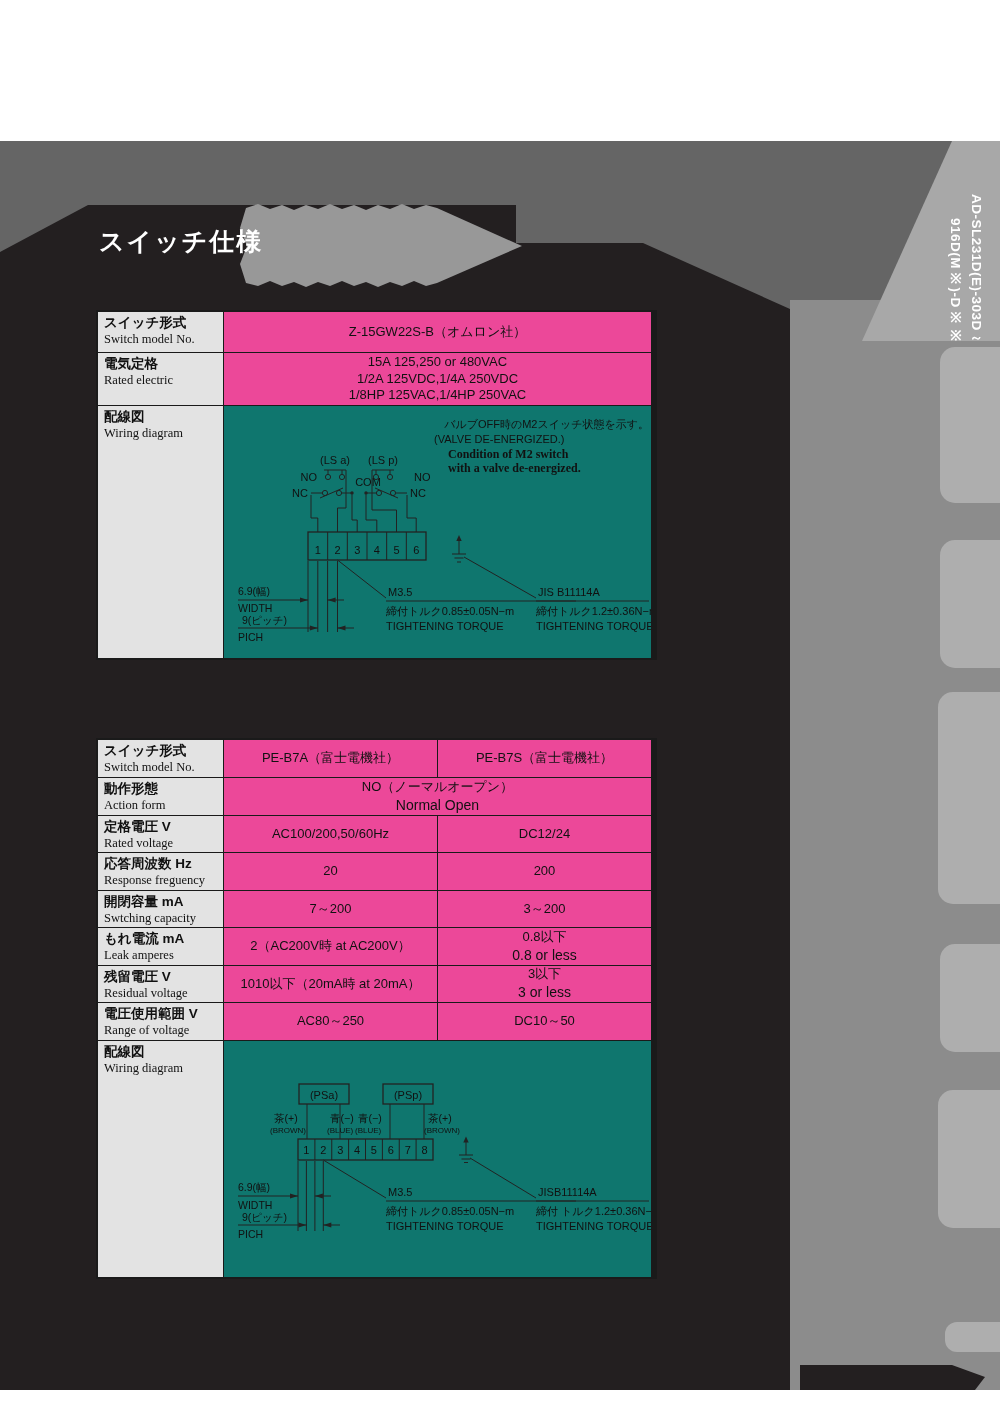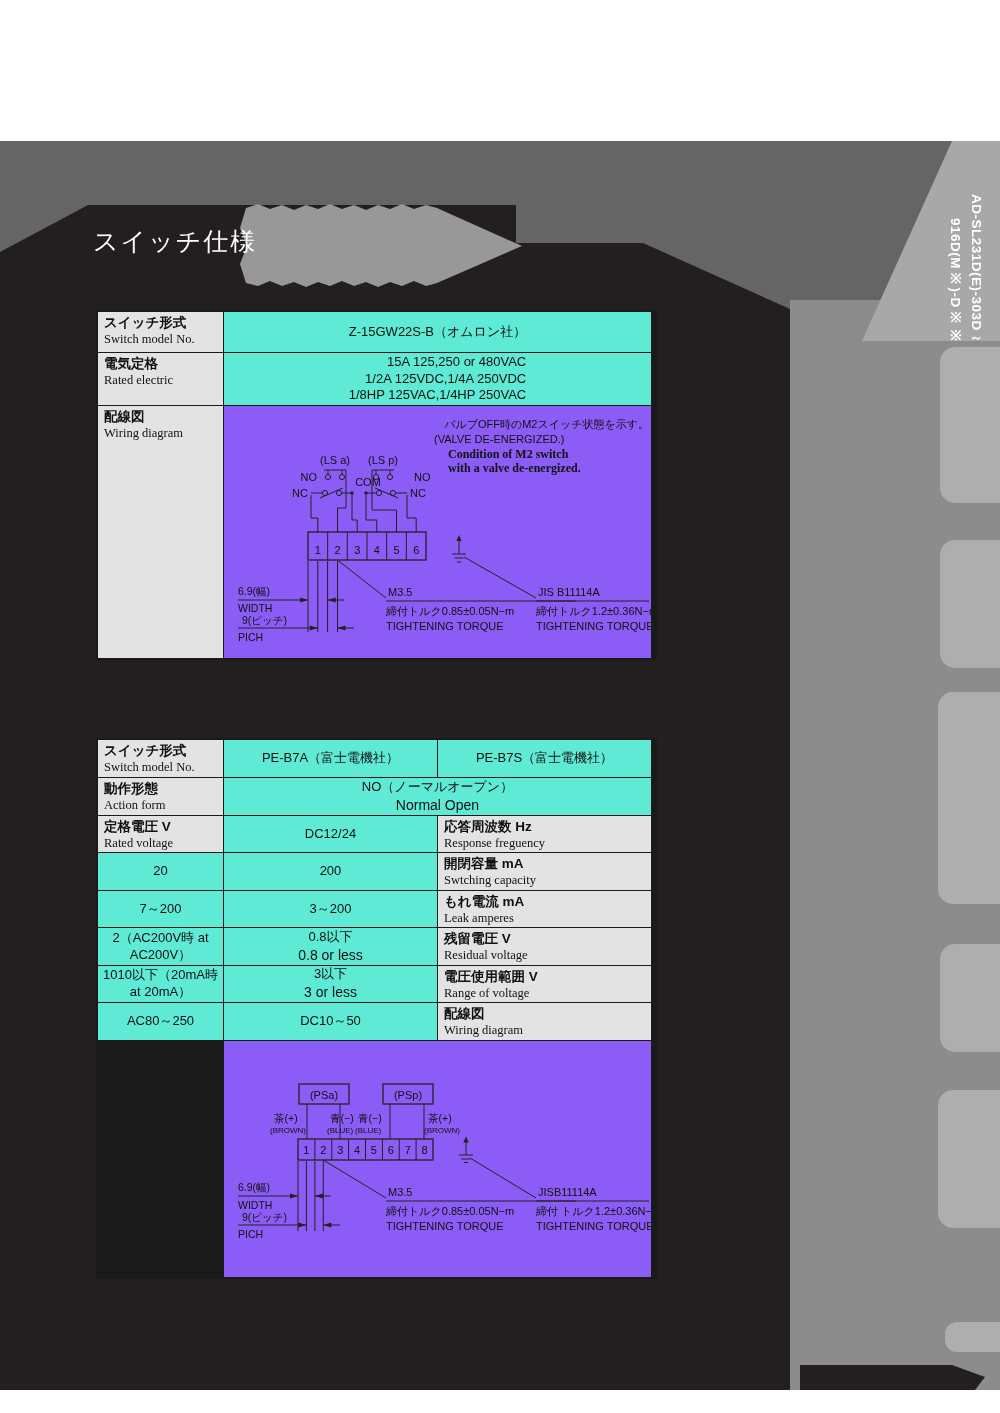--- a/index.html
+++ b/index.html
@@ -3,22 +3,22 @@
 <meta charset="utf-8">
 <style>
   html,body{margin:0;padding:0;}
   body{
     width:1000px;height:1413px;position:relative;background:#ffffff;
     font-family:"Liberation Sans",sans-serif;color:#111;overflow:hidden;
   }
   #bg-svg{position:absolute;left:0;top:0;z-index:0;}
   
   .page-title{
-    position:absolute;left:93px;top:225px;z-index:3;
-    color:#ffffff;font-weight:normal;font-size:25px;letter-spacing:2px;
+    position:absolute;left:99px;top:225px;z-index:3;
+    color:#ffffff;font-weight:bold;font-size:25px;letter-spacing:2px;
     font-family:"Liberation Sans",sans-serif;
   }
   
   .side-tab-text{
     position:absolute;left:944px;top:147px;height:198px;z-index:3;
     writing-mode:vertical-rl;text-align:end;
     color:#ffffff;font-weight:bold;font-size:13.5px;line-height:1.55;
     letter-spacing:0.5px;white-space:nowrap;
   }
   
@@ -28,26 +28,26 @@
   }
   #table1{top:310px;width:557px;grid-template-columns:125px 427px;grid-template-rows:40px 52px 252px;}
   #table2{top:738px;width:557px;grid-template-columns:125px 213px 213px;
           grid-template-rows:37px 37px 36px 37px 36px 37px 36px 37px 236px;}
   .lbl{
     background:#e3e3e3;padding:3px 5px 0 6px;overflow:hidden;
   }
   .lbl .jp{font-size:13.5px;font-weight:bold;line-height:1.25;}
   .lbl .en{font-size:12.5px;font-family:"Liberation Serif",serif;line-height:1.2;margin-top:0;}
   .val{
-    background:#5eead4;display:flex;flex-direction:column;align-items:center;justify-content:center;
+    background:#ec4899;display:flex;flex-direction:column;align-items:center;justify-content:center;
     font-size:13px;line-height:1.3;text-align:center;
   }
-  .val .lines{text-align:right;}
+  .val .lines{text-align:center;}
   .val .sub{font-size:14px;}
-  .wiring-cell{background:#8b5cf6;position:relative;}
+  .wiring-cell{background:#0f766e;position:relative;}
   .wiring-cell svg{position:absolute;left:0;top:0;}
   .span2{grid-column:2/4;}
   
   text{fill:#111;}
   .dt{font-family:"Liberation Sans",sans-serif;font-size:11px;}
   .dts{font-family:"Liberation Sans",sans-serif;font-size:10.5px;}
   .dtxs{font-family:"Liberation Sans",sans-serif;font-size:8px;}
   .dserif{font-family:"Liberation Serif",serif;font-size:12px;font-weight:bold;}
   .ln{stroke:#222;stroke-width:1;fill:none;}
   .ln2{stroke:#222;stroke-width:1.3;fill:none;}
@@ -223,20 +223,23 @@
   <div class="val span2">
     <div>NO（ノーマルオープン）</div>
     <div class="sub">Normal Open</div>
   </div>
 
   <div class="lbl">
     <div class="jp">定格電圧 V</div>
     <div class="en">Rated voltage</div>
   </div>
   <div class="val">
+      <div>AC100/200,50/60Hz</div>
+    </div>
+  <div class="val">
       <div>DC12/24</div>
     </div>
 
   <div class="lbl">
     <div class="jp">応答周波数 Hz</div>
     <div class="en">Response freguency</div>
   </div>
   <div class="val">
       <div>20</div>
     </div>

